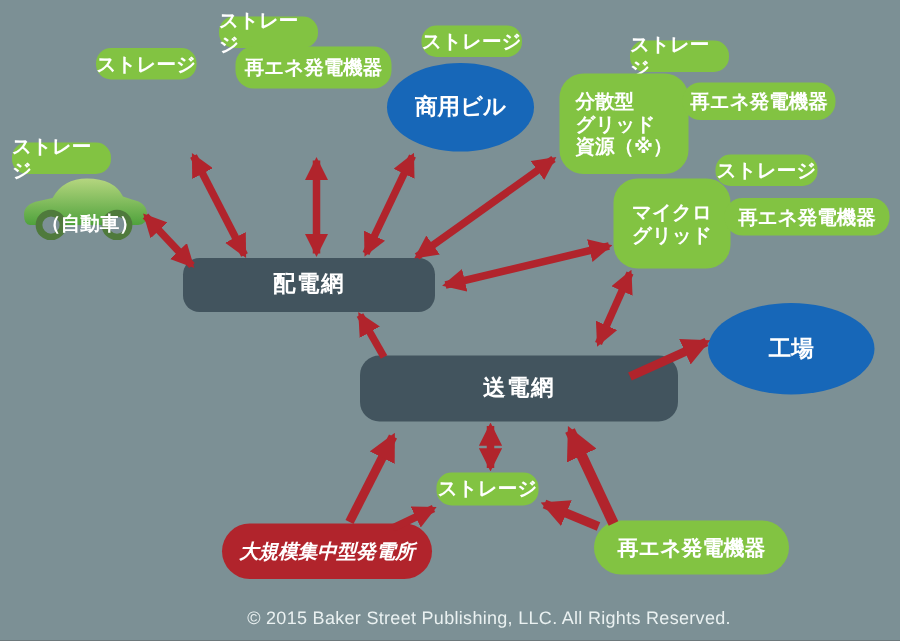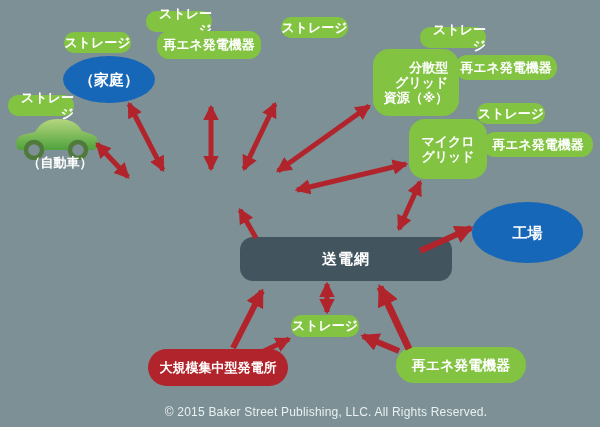--- a/index.html
+++ b/index.html
@@ -7,28 +7,28 @@
     --red:#B1242C; --text:#FFFFFF;
   }
   html,body{margin:0;padding:0;}
   body{background:#555; font-family:"Liberation Sans","DejaVu Sans",sans-serif;}
   #stage{
     position:relative; width:600px; height:427px; overflow:hidden;
     background:var(--bg); margin:0 auto;
   }
   .node{
     position:absolute; display:flex; align-items:center; justify-content:center;
-    text-align:right; color:var(--text); font-weight:bold; box-sizing:border-box;
+    text-align:left; color:var(--text); font-weight:bold; box-sizing:border-box;
     white-space:pre-line; line-height:1.18; z-index:1;
   }
   .glabel{ background:var(--green); border-radius:10px; font-size:13px; }
   .gbox  { background:var(--green); font-size:13px; }
   .ellipse{ background:var(--blue); border-radius:50%; font-size:15px; }
   .gridbox{ background:var(--dark); font-size:15px; letter-spacing:1px; }
-  .redbox{ background:var(--red); font-size:13px; }
+  .redbox{ background:var(--red); font-size:13px;font-style:italic; }
   .caption{ font-size:13px; color:var(--text); font-weight:bold; }
   #edges-svg{ position:absolute; left:0; top:0; z-index:2; pointer-events:none; }
   #car-wrap{ position:absolute; left:14px; top:110px; width:86px; height:50px; z-index:1;}
   #copyright{
     position:absolute; left:0; right:0; bottom:8px; text-align:center;
     padding-left:52px; font-size:12px; color:#EAF1F1; letter-spacing:.2px; z-index:1;
   }
 </style>
 </head>
 <body>
@@ -64,43 +64,44 @@
         <linearGradient id="carGrad" x1="0" y1="0" x2="0" y2="1">
           <stop offset="0" stop-color="#B5D67F"></stop>
             <stop offset="1" stop-color="#4FA23C"></stop>
         </linearGradient>
       </defs>
       <path d="M6,40 Q2,40 2,33 Q2,26 12,24 L21,22 Q28,9 44,9 Q62,9 68,21 L74,23 Q84,25 84,33 Q84,40 78,40 Z" fill="url(#carGrad)"></path>
       <circle cx="20" cy="40" r="8" fill="#7C9095" stroke="#4F7A3C" stroke-width="4.5"></circle>
       <circle cx="64" cy="40" r="8" fill="#7C9095" stroke="#4F7A3C" stroke-width="4.5"></circle>
     </svg>
   </div>
-  <div class="node caption" style="left:24px;top:155px;width:72px;height:16px;">（自動車）</div>
+  <div class="node caption" style="left:24px;top:141px;width:72px;height:16px;">（自動車）</div>
 
   <div class="node glabel" style="left:64px;top:32px;width:67px;height:21px;">ストレージ</div>
-  <div class="node ellipse" style="left:63px;top:56px;width:92px;height:47px;">（家庭）</div>
 
   <div class="node glabel" style="left:146px;top:11px;width:66px;height:21px;">ストレージ</div>
   <div class="node gbox" style="left:157px;top:31px;width:104px;height:28px;border-radius:12px;">再エネ発電機器</div>
 
   <div class="node glabel" style="left:281px;top:17px;width:67px;height:21px;">ストレージ</div>
+  <div class="node ellipse" style="left:258px;top:42px;width:98px;height:59px;">商用ビル</div>
 
   <div class="node glabel" style="left:420px;top:27px;width:66px;height:21px;">ストレージ</div>
   <div class="node gbox" style="left:373px;top:49px;width:86px;height:67px;border-radius:16px;">分散型
 グリッド
 資源（※）</div>
   <div class="node gbox" style="left:455px;top:55px;width:102px;height:25px;border-radius:12px;">再エネ発電機器</div>
 
   <div class="node glabel" style="left:477px;top:103px;width:68px;height:21px;">ストレージ</div>
   <div class="node gbox" style="left:409px;top:119px;width:78px;height:60px;border-radius:16px;font-family:Liberation Serif, serif;">マイクロ
 グリッド</div>
   <div class="node gbox" style="left:483px;top:132px;width:110px;height:25px;border-radius:12px;">再エネ発電機器</div>
 
   <div class="node ellipse" style="left:472px;top:202px;width:111px;height:61px;">工場</div>
 
+  <div class="node gridbox" style="left:122px;top:172px;width:168px;height:36px;border-radius:11px;">配電網</div>
   <div class="node gridbox" style="left:240px;top:237px;width:212px;height:44px;border-radius:13px;">送電網</div>
 
   <div class="node redbox" style="left:148px;top:349px;width:140px;height:37px;border-radius:19px;">大規模集中型発電所</div>
 
   <div class="node glabel" style="left:291px;top:315px;width:68px;height:22px;">ストレージ</div>
   <div class="node gbox" style="left:396px;top:347px;width:130px;height:36px;border-radius:18px;font-size:14px;">再エネ発電機器</div>
 
   <div id="copyright">© 2015 Baker Street Publishing, LLC.  All Rights Reserved.</div>
 
 </div>

